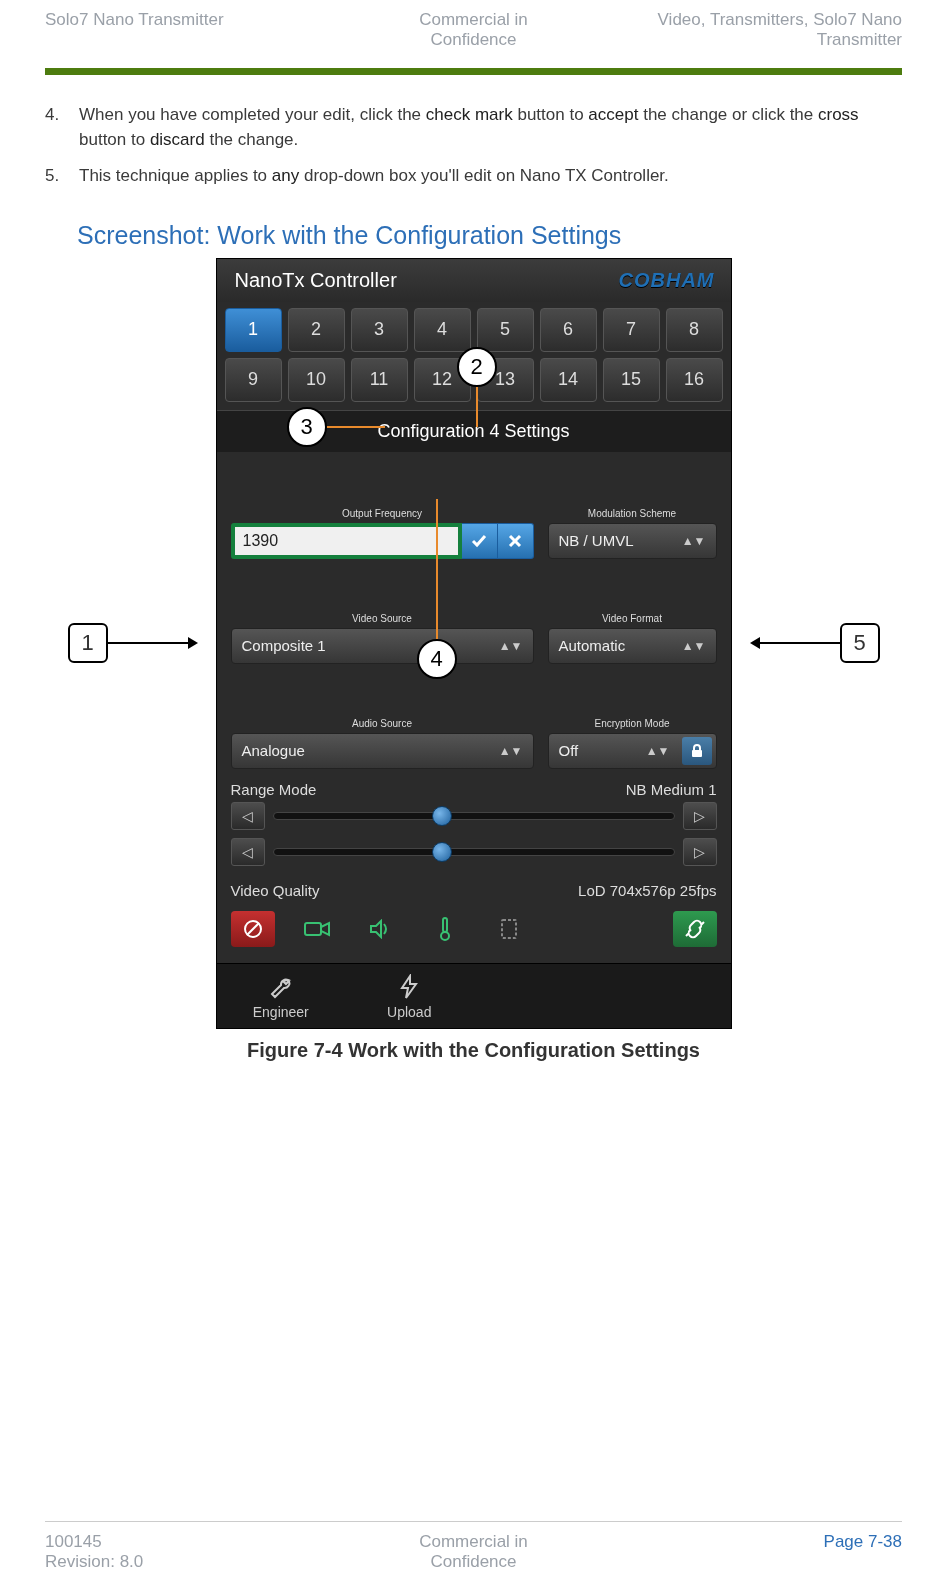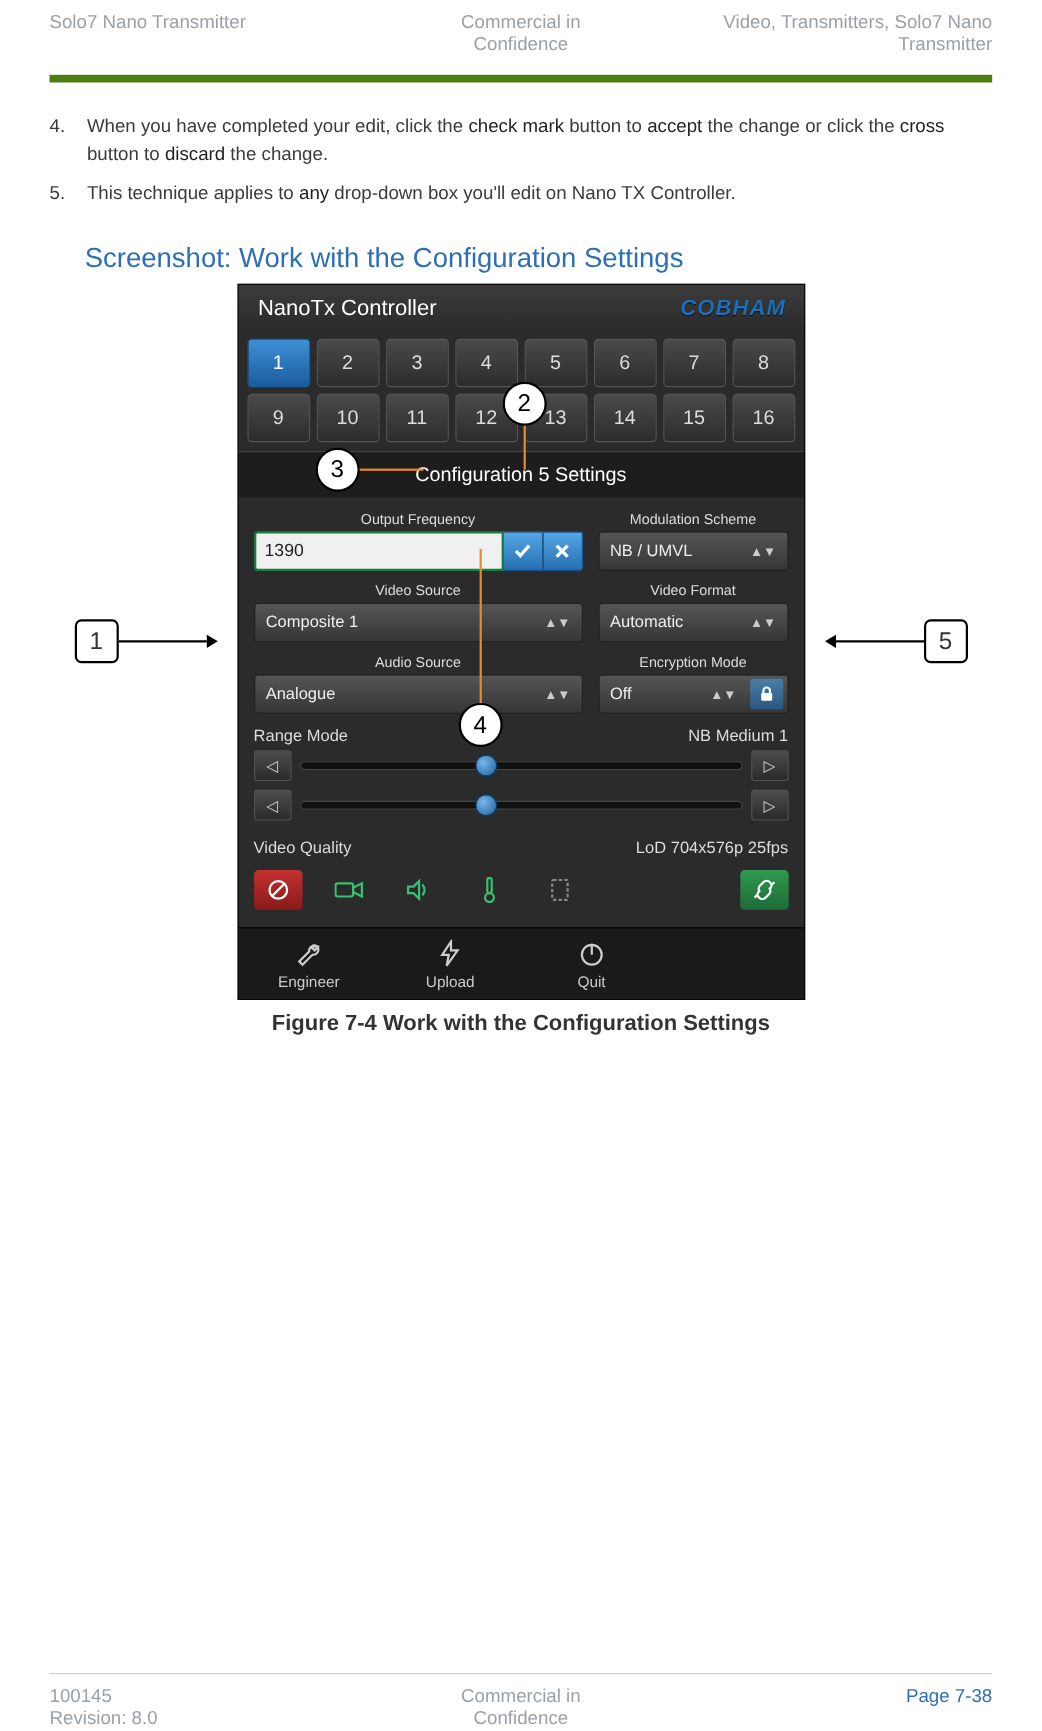--- a/index.html
+++ b/index.html
@@ -64,38 +64,38 @@
   .preset-grid { display: grid; grid-template-columns: repeat(8,1fr); gap: 6px; padding: 6px 8px 8px 8px; background:#2b2b2b; }
   .preset {
     background: linear-gradient(#4a4a4a,#2c2c2c);
     border: 1px solid #555; border-radius: 4px;
     height: 44px; display:flex; align-items:center; justify-content:center;
     color:#ddd; font-size:18px;
   }
   .preset.sel { background: linear-gradient(#3f8fd6,#1a5d9e); border-color:#1a5d9e; color:#fff; }
   .panel-title { background:#1d1d1d; padding:10px 14px; font-size:18px; color:#fff; border-top:1px solid #444; }
   .grid2 { display:grid; grid-template-columns:1fr 1fr; gap:10px 14px; padding:12px 14px 6px 14px; }
-  .field-label { font-size:13px; color:#ddd; margin-bottom:4px; }
+  .field-label { font-size:10px; color:#ddd; margin-bottom:4px;margin-top:44px; }
   .field { display:flex; flex-direction:column; }
   .dd {
     background: linear-gradient(#555,#363636);
     border:1px solid #222; border-radius:4px; height:36px;
     display:flex; align-items:center; justify-content:space-between;
     padding:0 10px; color:#eee; font-size:15px;
   }
   .dd .updown { font-size:12px; opacity:.8; }
   .dd.with-icon { padding-right:4px; }
   .dd .lock {
     background: linear-gradient(#4a7ea8,#2a577e); border-radius:3px;
     width:30px; height:28px; display:flex; align-items:center; justify-content:center;
     margin-left:6px;
   }
   .edit-row { display:flex; align-items:center; }
   .edit-input {
-    flex:1; height:36px; background:#f0f0f0; border:2px solid #15803d; border-radius:3px 0 0 3px;
+    flex:1; height:36px; background:#f0f0f0; border:4px solid #15803d; border-radius:3px 0 0 3px;
     padding:0 8px; font-size:16px; color:#222;
   }
   .btn-chk, .btn-x {
     width:36px; height:36px; border:1px solid #1a5d9e;
     display:flex; align-items:center; justify-content:center;
     background: linear-gradient(#55a6e6,#2670b0); color:#fff; font-size:18px;
   }
   .btn-chk { border-left:none; }
   .btn-x { border-left:none; border-radius:0 3px 3px 0; }
   .range-row { display:flex; justify-content:space-between; padding:6px 14px 2px 14px; font-size:15px; color:#ddd; }
@@ -215,21 +215,21 @@
           <div class="preset">9</div>
           <div class="preset">10</div>
           <div class="preset">11</div>
           <div class="preset">12</div>
           <div class="preset">13</div>
           <div class="preset">14</div>
           <div class="preset">15</div>
           <div class="preset">16</div>
         </div>
 
-        <div class="panel-title">Configuration 5 Settings</div>
+        <div class="panel-title">Configuration 4 Settings</div>
 
         <div class="grid2">
           <div class="field">
             <div class="field-label">Output Frequency</div>
             <div class="edit-row">
               <input class="edit-input" value="1390" style="">
               <div class="btn-chk">
                 <svg width="18" height="18" viewBox="0 0 18 18">
                     <polyline points="3,9 7,13 15,4" fill="none" stroke="#fff" stroke-width="3"></polyline>
                   </svg>
@@ -354,27 +354,20 @@
                 <path d="M22 6 a5 5 0 0 0-7 5 L6 20 l3 3 9-9 a5 5 0 0 0 5-7 l-3 3-3-3z"></path>
               </svg>
             <span>Engineer</span>
           </div>
           <div class="nav-item">
             <svg width="30" height="26" viewBox="0 0 30 26">
                 <polygon points="16,2 8,14 14,14 12,24 22,10 16,10"></polygon>
               </svg>
             <span>Upload</span>
           </div>
-          <div class="nav-item">
-            <svg width="30" height="26" viewBox="0 0 30 26">
-                <circle cx="15" cy="14" r="9"></circle>
-                <line x1="15" y1="4" x2="15" y2="14"></line>
-              </svg>
-            <span>Quit</span>
-          </div>
         </div>
       </div>
 
       <div style="display:flex;align-items:center;">
         <svg width="90" height="20">
             <line x1="10" y1="10" x2="90" y2="10" stroke="#000" stroke-width="2"></line>
             <polygon points="10,4 0,10 10,16" fill="#000"></polygon>
           </svg>
         <div class="callout-box">5</div>
       </div>

